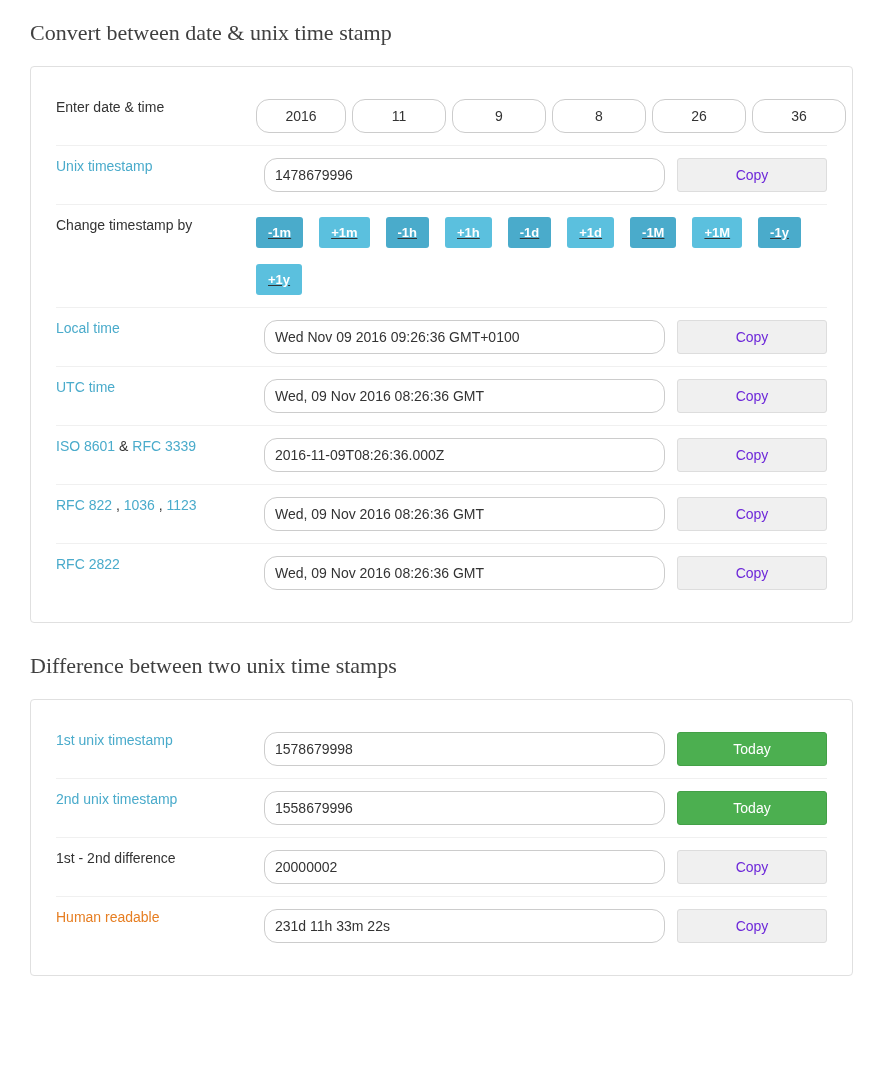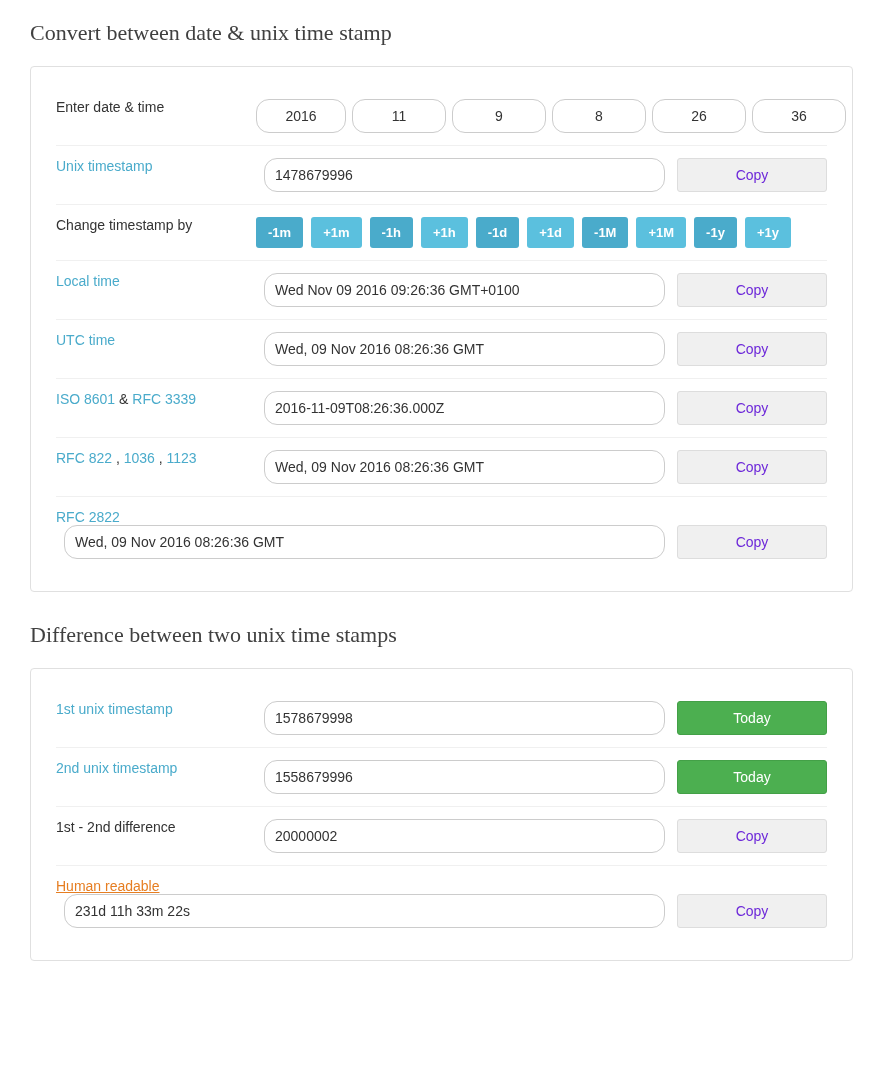--- a/index.html
+++ b/index.html
@@ -27,21 +27,20 @@
       padding: 20px 25px;
       margin-bottom: 30px;
     }
     .row {
       display: flex;
       padding: 12px 0;
       border-bottom: 1px solid #f0f0f0;
     }
     .row:last-child {
       border-bottom: none;
-      flex-direction: column;
     }
     .label {
       width: 200px;
       flex-shrink: 0;
       color: #333;
     }
     .label a {
       color: #4aabcb;
       text-decoration: none;
     }
@@ -84,22 +83,23 @@
       border-radius: 3px;
       padding: 8px 28px;
       cursor: pointer;
       font-size: 14px;
       color: #fff;
       min-width: 150px;
       text-align: center;
     }
     .timestamp-buttons {
       display: flex;
-      gap: 8px;
+      gap: 16px;
       flex-wrap: wrap;
+      text-decoration: underline;
     }
     .ts-btn {
       border: none;
       border-radius: 3px;
       padding: 8px 12px;
       cursor: pointer;
       font-size: 13px;
       font-weight: bold;
       color: #fff;
     }
@@ -243,21 +243,21 @@
     <div class="row">
       <div class="label">1st - 2nd difference</div>
       <div class="field-wrapper">
         <input type="text" class="full-input" value="20000002" style="">
         <button class="btn-copy">Copy</button>
       </div>
     </div>
 
     <div class="row">
       <div class="label">
-        <span style="color:#e67e22;text-decoration:underline;">Human readable</span>
+        <span style="color:#e67e22;">Human readable</span>
       </div>
       <div class="field-wrapper">
         <input type="text" class="full-input" value="231d 11h 33m 22s" style="">
         <button class="btn-copy">Copy</button>
       </div>
     </div>
 
   </div>
 </div>
 

